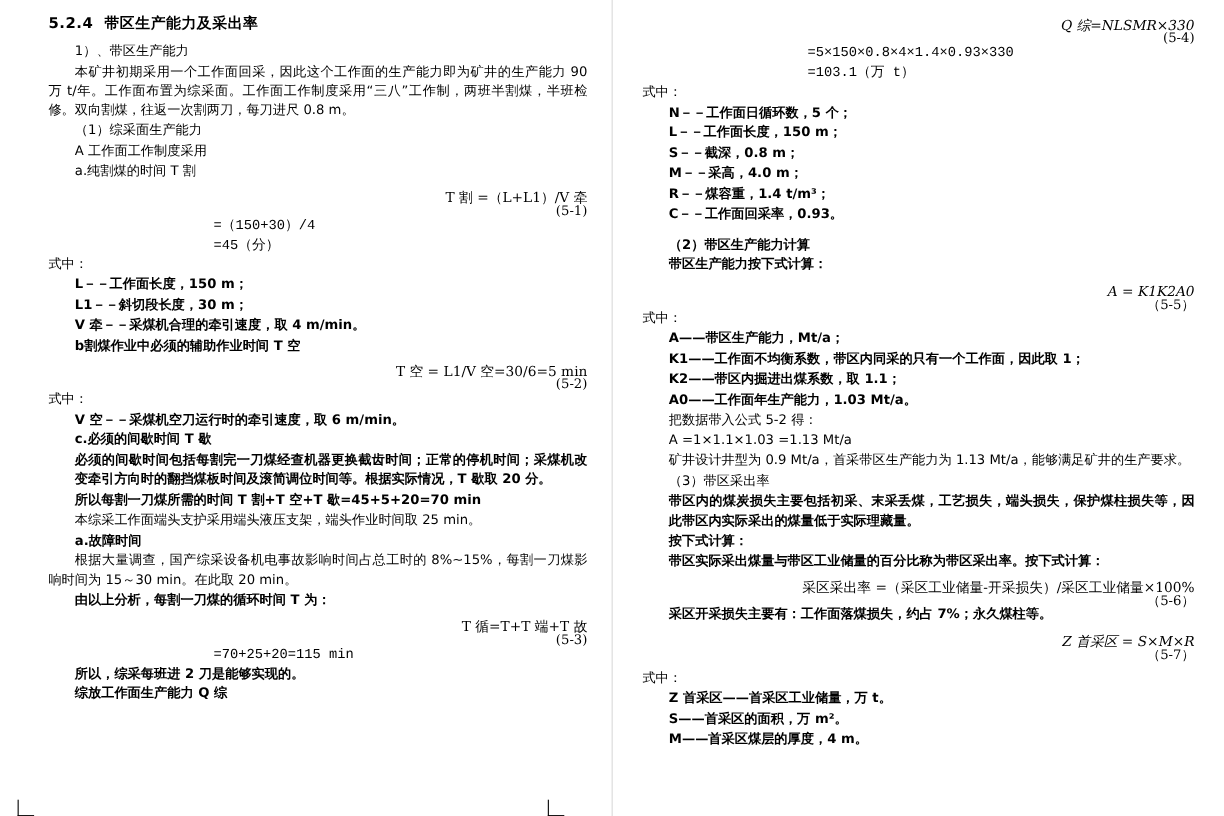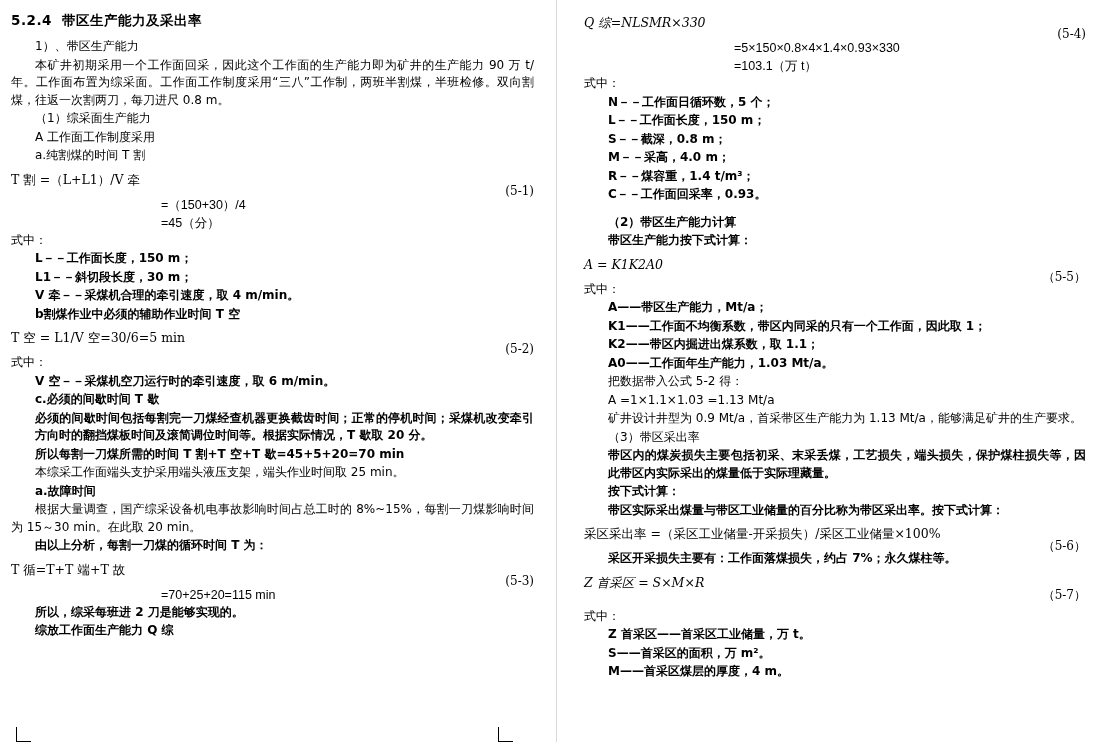--- a/index.html
+++ b/index.html
@@ -14,21 +14,21 @@
   .page{
     position:absolute;top:0;left:0;width:1113px;height:742px;
     display:flex;
   }
   .col{
     position:relative;
     width:556px;
     height:742px;
     box-sizing:border-box;
   }
-  .col-left{padding:8px 22px 0 11px;}
+  .col-left{padding:8px 22px 0 44px;}
   .col-right{padding:8px 26px 0 28px;}
   .divider{
     position:absolute;left:556px;top:0;width:1px;height:742px;
     background:#d9d9d9;
   }
   h2.section-title{
     font-size:13.5px;
     font-weight:bold;
     margin:4px 0 8px 0;
     letter-spacing:0.5px;
@@ -43,37 +43,37 @@
   p.ind1{text-indent:24px;}
   p.ind0{text-indent:0;}
   p.ind2{padding-left:24px;text-indent:0;font-weight:bold;}
   .spacer{height:9px;}
   .formula-row{
     position:relative;
     margin:7px 0 6px 0;
     min-height:18px;
   }
   .formula{
-    text-align:left;
+    text-align:right;
     font-size:12.5px;
     font-family:"DejaVu Serif","Liberation Serif",serif;
   }
   .formula-italic{
     font-style:italic;
   }
   .eqno{
     position:absolute;
     right:0;top:12px;
     font-size:12px;
     font-family:"DejaVu Serif","Liberation Serif",serif;
   }
   .left-pad-calc{
     padding-left:150px;
     font-size:12.5px;
-    font-family:Liberation Sans, sans-serif;
+    font-family:Liberation Mono, monospace;
     line-height:18px;
   }
   .crop-mark{
     position:absolute;
     width:14px;height:14px;
     border-left:1px solid #000;
     border-bottom:1px solid #000;
   }
   .crop-left{left:16px;bottom:0px;}
   .crop-mid{left:498px;bottom:0px;}

